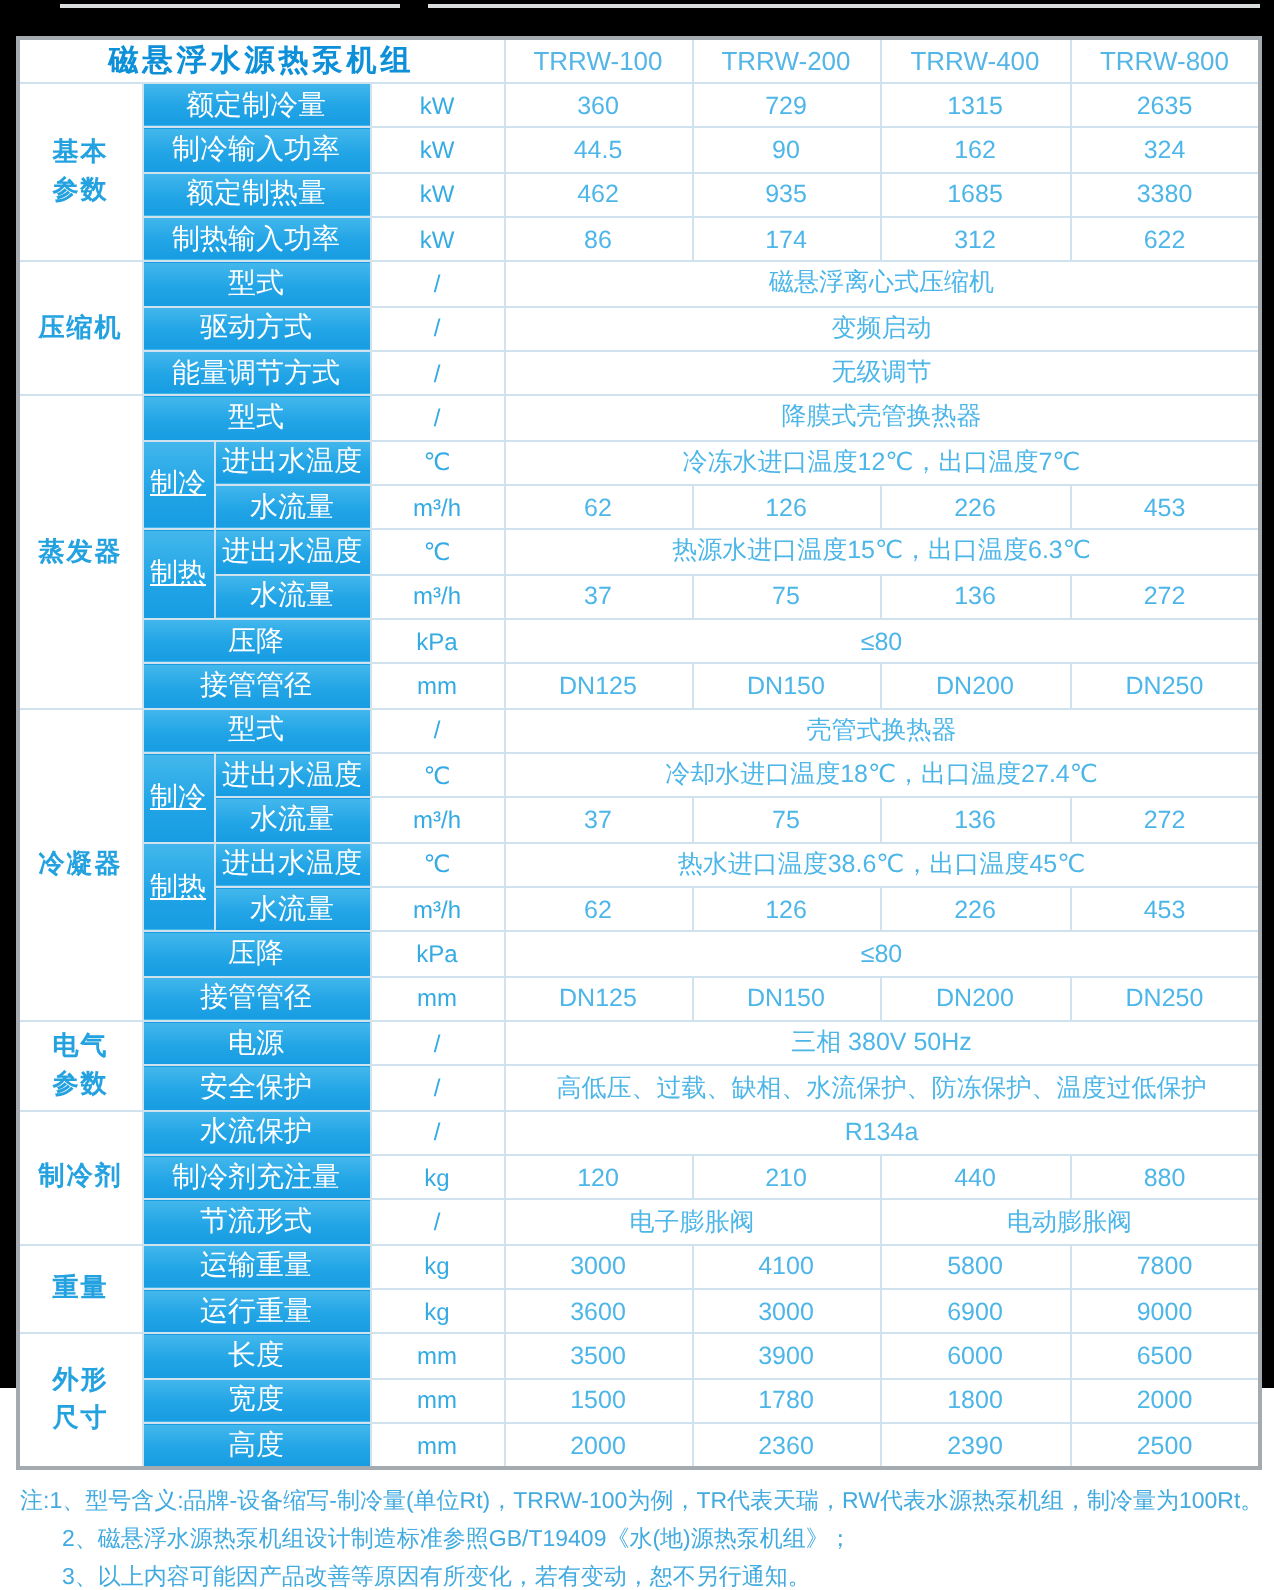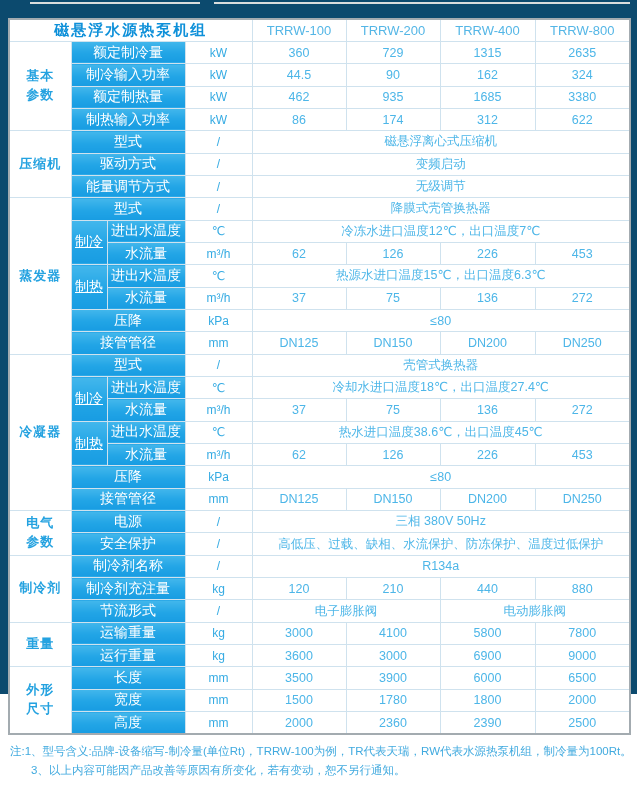--- a/index.html
+++ b/index.html
@@ -1,18 +1,18 @@
 <!DOCTYPE html>
 <html><head>
 <meta charset="utf-8">
 <style>
   * { margin:0; padding:0; box-sizing:border-box; }
   html,body { width:637px; height:795px; background:#ffffff; overflow:hidden;
               font-family:"Liberation Sans","DejaVu Sans",sans-serif; }
-  .page { position:relative; width:637px; height:694px; background:#0c4a6e; }
+  .page { position:relative; width:637px; height:694px; background:#000000; }
 
   .top-artifact { position:absolute; top:2px; left:30px; width:170px; height:2px; background:#dadddd; }
   .top-artifact2 { position:absolute; top:2px; left:214px; width:416px; height:2px; background:#dadddd; }
 
   table.spec { position:absolute; left:8px; top:18px; width:621px;
                border-collapse:collapse; table-layout:fixed;
                border:2px solid #a3abb0; }
   table.spec tr { height:22.35px; }
   table.spec td, table.spec th { border:1px solid #cfe2ee; padding:0 2px;
                text-align:center; vertical-align:middle; overflow:hidden; }
@@ -215,21 +215,21 @@
           <td class="unit">/</td>
           <td class="val" colspan="4">三相 380V 50Hz</td>
         </tr>
         <tr>
           <td class="blue param" colspan="2">安全保护</td>
           <td class="unit">/</td>
           <td class="val" colspan="4">高低压、过载、缺相、水流保护、防冻保护、温度过低保护</td>
         </tr>
         <tr>
           <th class="cat" rowspan="3">制冷剂</th>
-          <td class="blue param" colspan="2">制冷剂名称</td>
+          <td class="blue param" colspan="2">水流保护</td>
           <td class="unit">/</td>
           <td class="val" colspan="4">R134a</td>
         </tr>
         <tr>
           <td class="blue param" colspan="2">制冷剂充注量</td>
           <td class="unit">kg</td>
           <td class="val">120</td>
           <td class="val">210</td>
           <td class="val">440</td>
           <td class="val">880</td>
@@ -285,16 +285,19 @@
         </tr>
       </tbody>
   </table>
 
   <div class="notes">
     <div class="note-row">
       <span class="prefix">注:</span>
       <span>1、型号含义:品牌-设备缩写-制冷量(单位Rt)，TRRW-100为例，TR代表天瑞，RW代表水源热泵机组，制冷量为100Rt。</span>
     </div>
     <div class="note-row indent">
+      <span>2、磁悬浮水源热泵机组设计制造标准参照GB/T19409《水(地)源热泵机组》；</span>
+    </div>
+    <div class="note-row indent">
       <span>3、以上内容可能因产品改善等原因有所变化，若有变动，恕不另行通知。</span>
     </div>
   </div>
 </div>
 
 </body></html>

